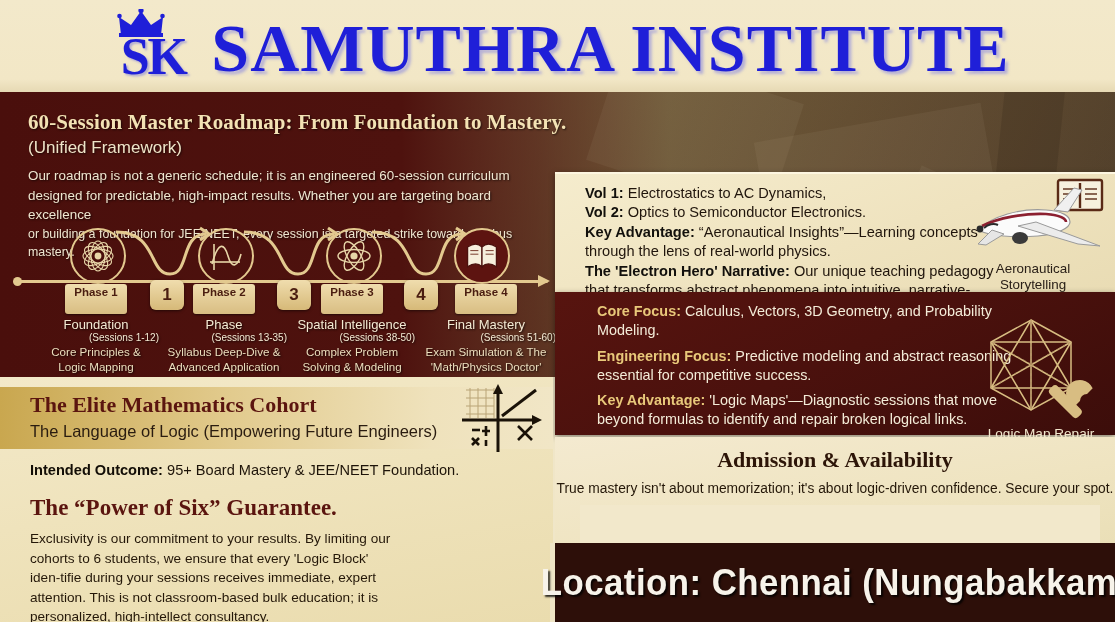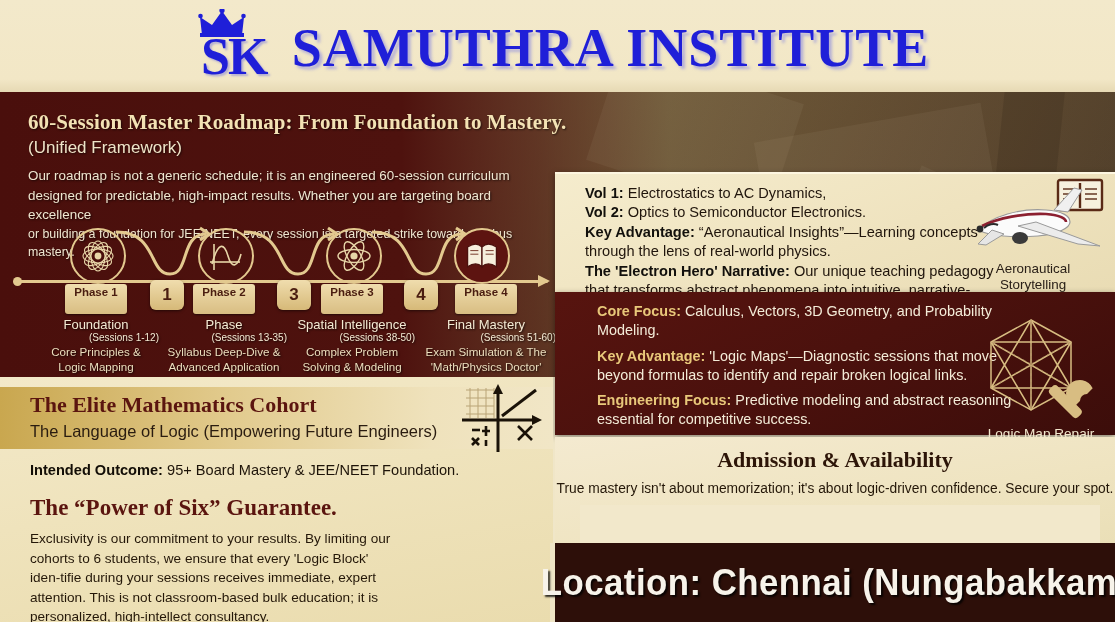--- a/index.html
+++ b/index.html
@@ -19,21 +19,21 @@
   .brandwrap{display:flex;align-items:center;gap:10px;transform:translateY(2px);}
   .logo-block{position:relative;width:96px;height:74px;}
   .crown{position:absolute;left:12px;top:-2px;width:72px;height:28px;}
   .sk{
     position:absolute;left:0;top:16px;width:96px;
     font-family:"Liberation Serif", serif;font-weight:bold;font-size:52px;
     color:#1f1fd8;letter-spacing:-2px;text-align:center;
     text-shadow:2px 2px 2px rgba(120,120,220,.5);
   }
   .brandname{
-    font-family:"Liberation Serif", serif;font-weight:bold;font-size:54px;
+    font-family:"Liberation Serif", serif;font-weight:bold;font-size:68px;
     color:#1f1fd8;letter-spacing:1px;
     text-shadow:3px 3px 3px rgba(130,130,225,.55);
     white-space:nowrap;
     text-align:center;
   }
 
   
   .roadmap{
     position:absolute;left:0;top:92px;width:1115px;height:285px;
     background:
@@ -338,22 +338,22 @@
         </g>
       </svg>
       <div class="aero-cap">Aeronautical</div>
       <div class="aero-cap">Storytelling</div>
     </div>
   </div>
 
   <div class="math-dark">
     <div class="md-lines">
       <p><b>Core Focus:</b><span> Calculus, Vectors, 3D Geometry, and Probability Modeling.</span></p>
+      <p><b>Engineering Focus:</b><span> Predictive modeling and abstract reasoning essential for competitive success.</span></p>
       <p><b>Key Advantage:</b><span> 'Logic Maps'—Diagnostic sessions that move beyond formulas to identify and repair broken logical links.</span></p>
-      <p><b>Engineering Focus:</b><span> Predictive modeling and abstract reasoning essential for competitive success.</span></p>
       <p><b>Intended Outcome:</b><span> Logical fluency for high-stakes examinations.</span></p>
     </div>
     <div class="logicmap">
       <svg width="132" height="112" viewBox="0 0 132 112">
         <g fill="none" stroke="#d8bd82" stroke-width="1.5">
           <polygon points="56,6 96,28 96,74 56,96 16,74 16,28"></polygon>
           <path d="M56 6 L16 74 M56 6 L96 74 M16 28 L96 74 M96 28 L16 74 M16 28 L56 96 M96 28 L56 96"></path>
           <path d="M56 6 L56 96 M16 28 L96 28 M16 74 L96 74"></path>
         </g>
         <g fill="none" stroke="#a8855a" stroke-width=".8" stroke-dasharray="3 3">

